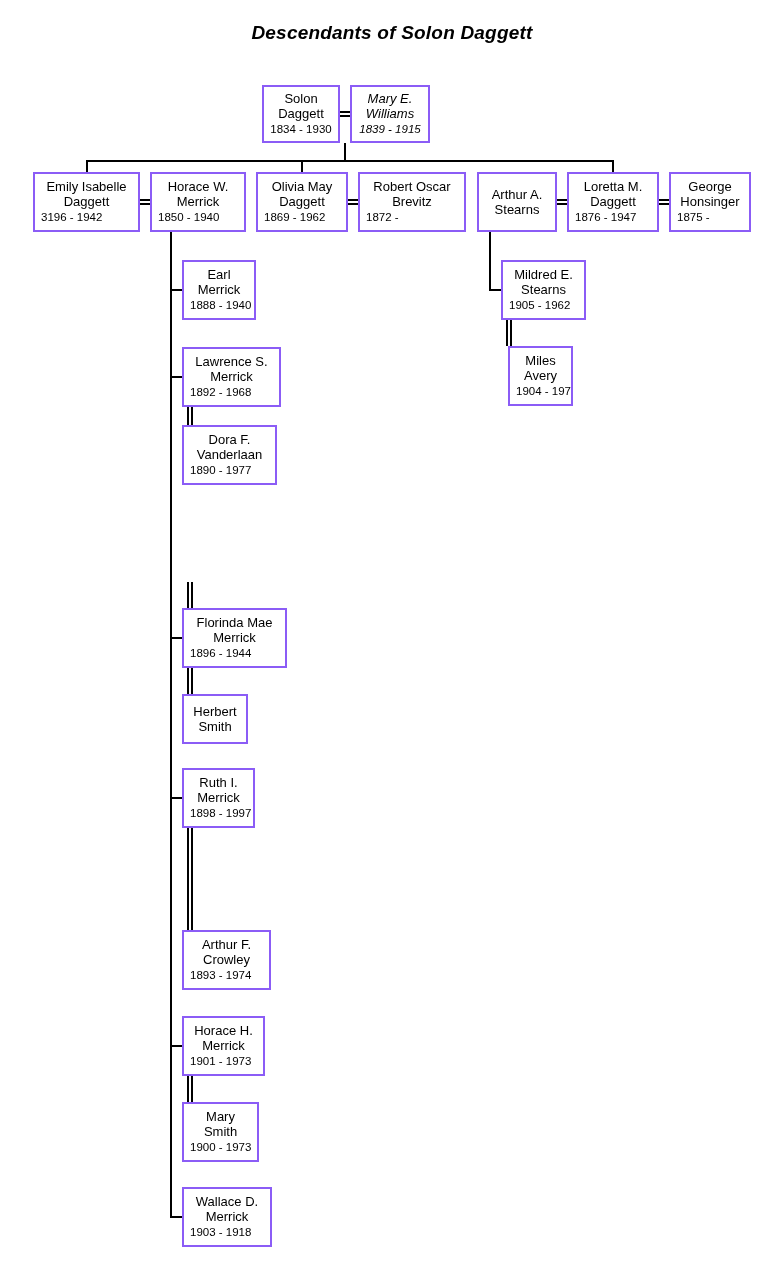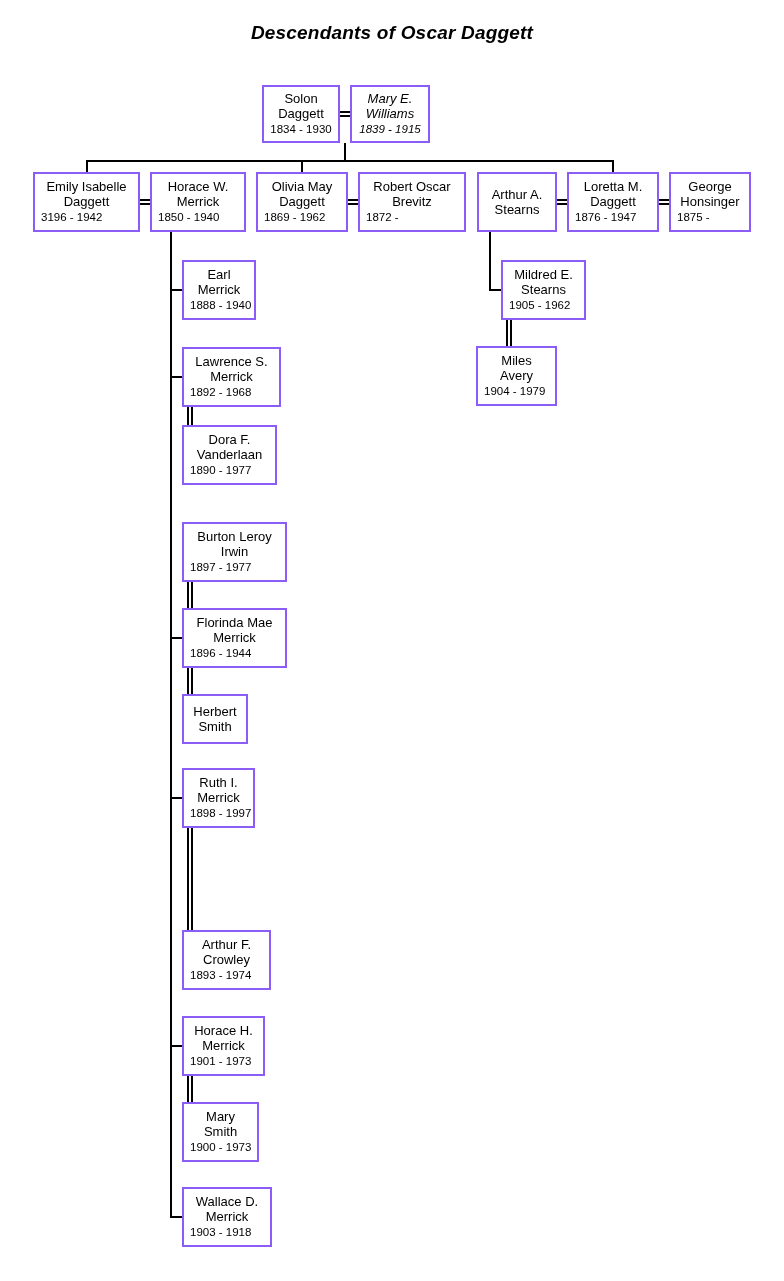--- a/index.html
+++ b/index.html
@@ -95,21 +95,21 @@
     border-right: 2px solid #000000;
     box-sizing: border-box;
     z-index: 1;
   }
 </style>
 </head>
 <body>
 
 <div id="chart-root">
 
-  <div id="chart-title">Descendants of Oscar Daggett</div>
+  <div id="chart-title">Descendants of Solon Daggett</div>
 
   <div class="person-box" style="left:262px; top:85px; width:78px; height:58px;">
     <span class="pb-inner">
       <span class="pb-name">Solon</span>
       <span class="pb-name">Daggett</span>
       <span class="pb-dates">1834 - 1930</span>
     </span>
   </div>
 
   <div class="marr-h" style="left:340px; top:111px; width:10px;"></div>
@@ -214,27 +214,20 @@
 
   <div class="marr-v" style="left:187px; top:407px; height:18px;"></div>
   <div class="person-box" style="left:182px; top:425px; width:95px; height:60px;">
     <span class="pb-inner">
       <span class="pb-name">Dora F.</span>
       <span class="pb-name">Vanderlaan</span>
       <span class="pb-dates left">1890 - 1977</span>
     </span>
   </div>
 
-  <div class="person-box" style="left:182px; top:522px; width:105px; height:60px;">
-    <span class="pb-inner">
-      <span class="pb-name">Burton Leroy</span>
-      <span class="pb-name">Irwin</span>
-      <span class="pb-dates left">1897 - 1977</span>
-    </span>
-  </div>
 
   <div class="marr-v" style="left:187px; top:582px; height:26px;"></div>
 
   <div class="ln-h" style="left:170px; top:637px; width:13px;"></div>
   <div class="person-box" style="left:182px; top:608px; width:105px; height:60px;">
     <span class="pb-inner">
       <span class="pb-name">Florinda Mae</span>
       <span class="pb-name">Merrick</span>
       <span class="pb-dates left">1896 - 1944</span>
     </span>
@@ -297,21 +290,21 @@
   <div class="ln-h" style="left:489px; top:289px; width:13px;"></div>
   <div class="person-box" style="left:501px; top:260px; width:85px; height:60px;">
     <span class="pb-inner">
       <span class="pb-name">Mildred E.</span>
       <span class="pb-name">Stearns</span>
       <span class="pb-dates left">1905 - 1962</span>
     </span>
   </div>
 
   <div class="marr-v" style="left:506px; top:320px; height:26px;"></div>
-  <div class="person-box" style="left:476px; top:346px; width:81px; height:60px;">
+  <div class="person-box" style="left:508px; top:346px; width:65px; height:60px;">
     <span class="pb-inner">
       <span class="pb-name">Miles</span>
       <span class="pb-name">Avery</span>
       <span class="pb-dates left">1904 - 1979</span>
     </span>
   </div>
 
 </div>
 
 </body></html>

